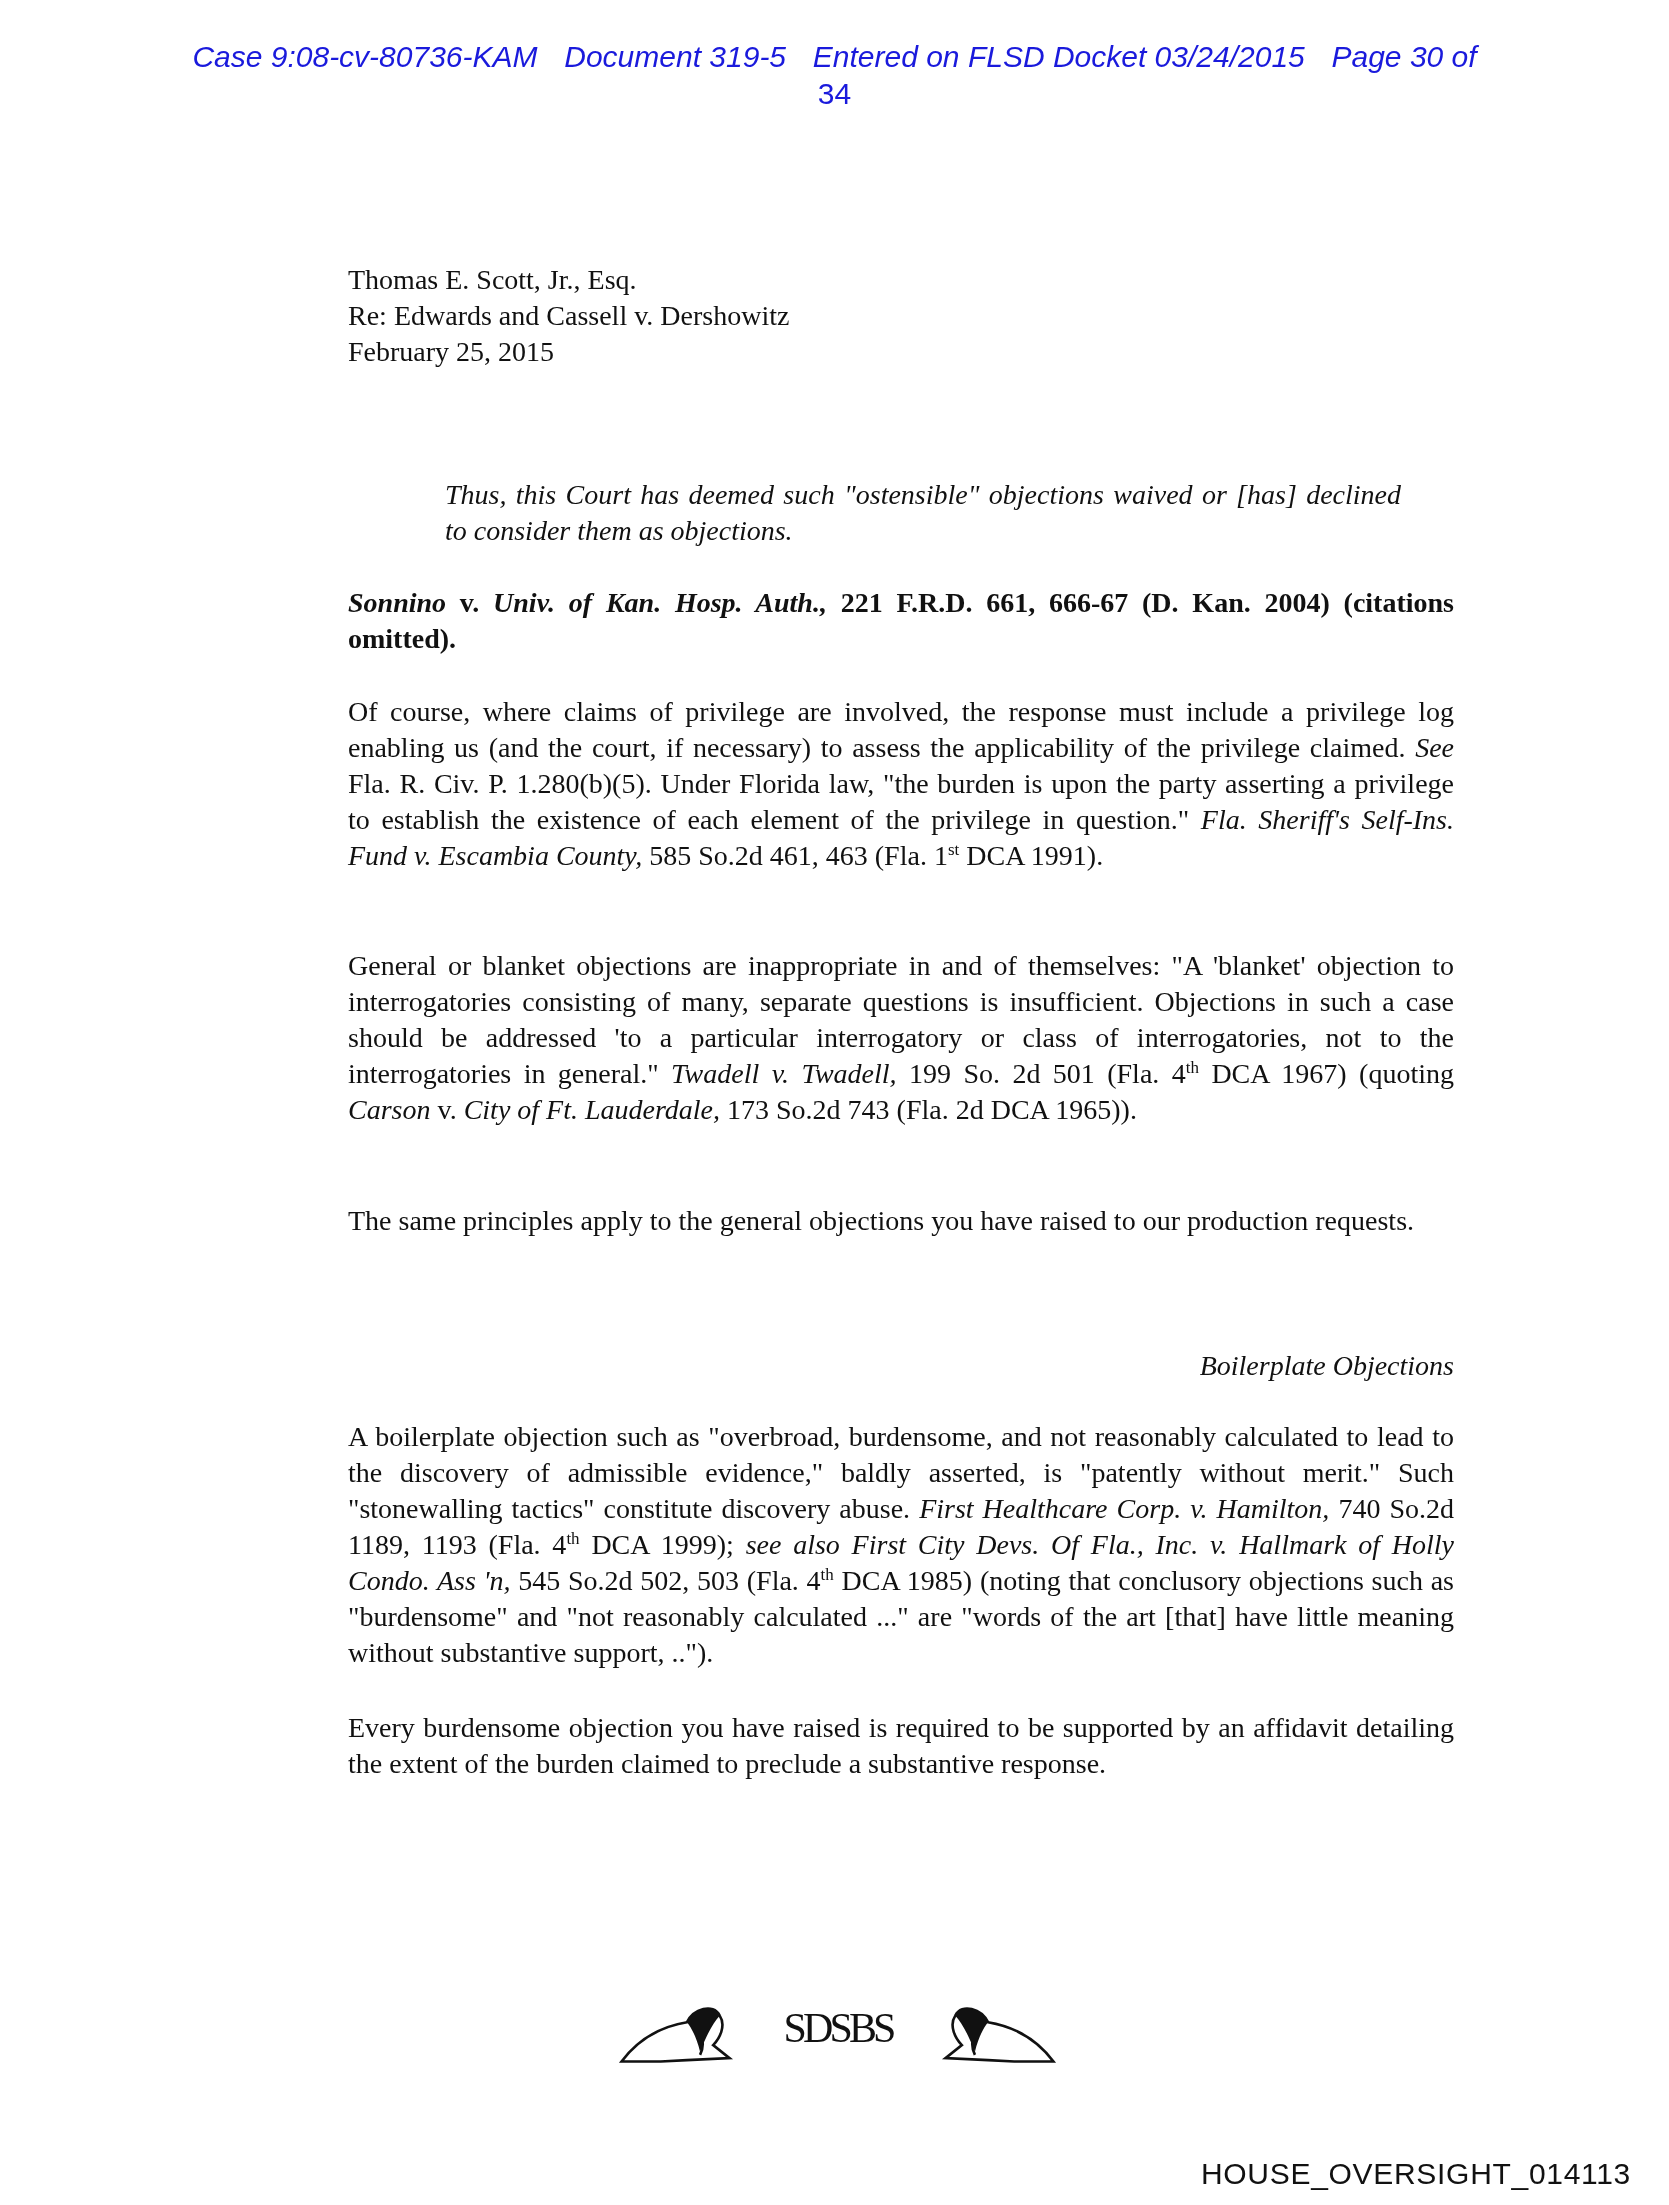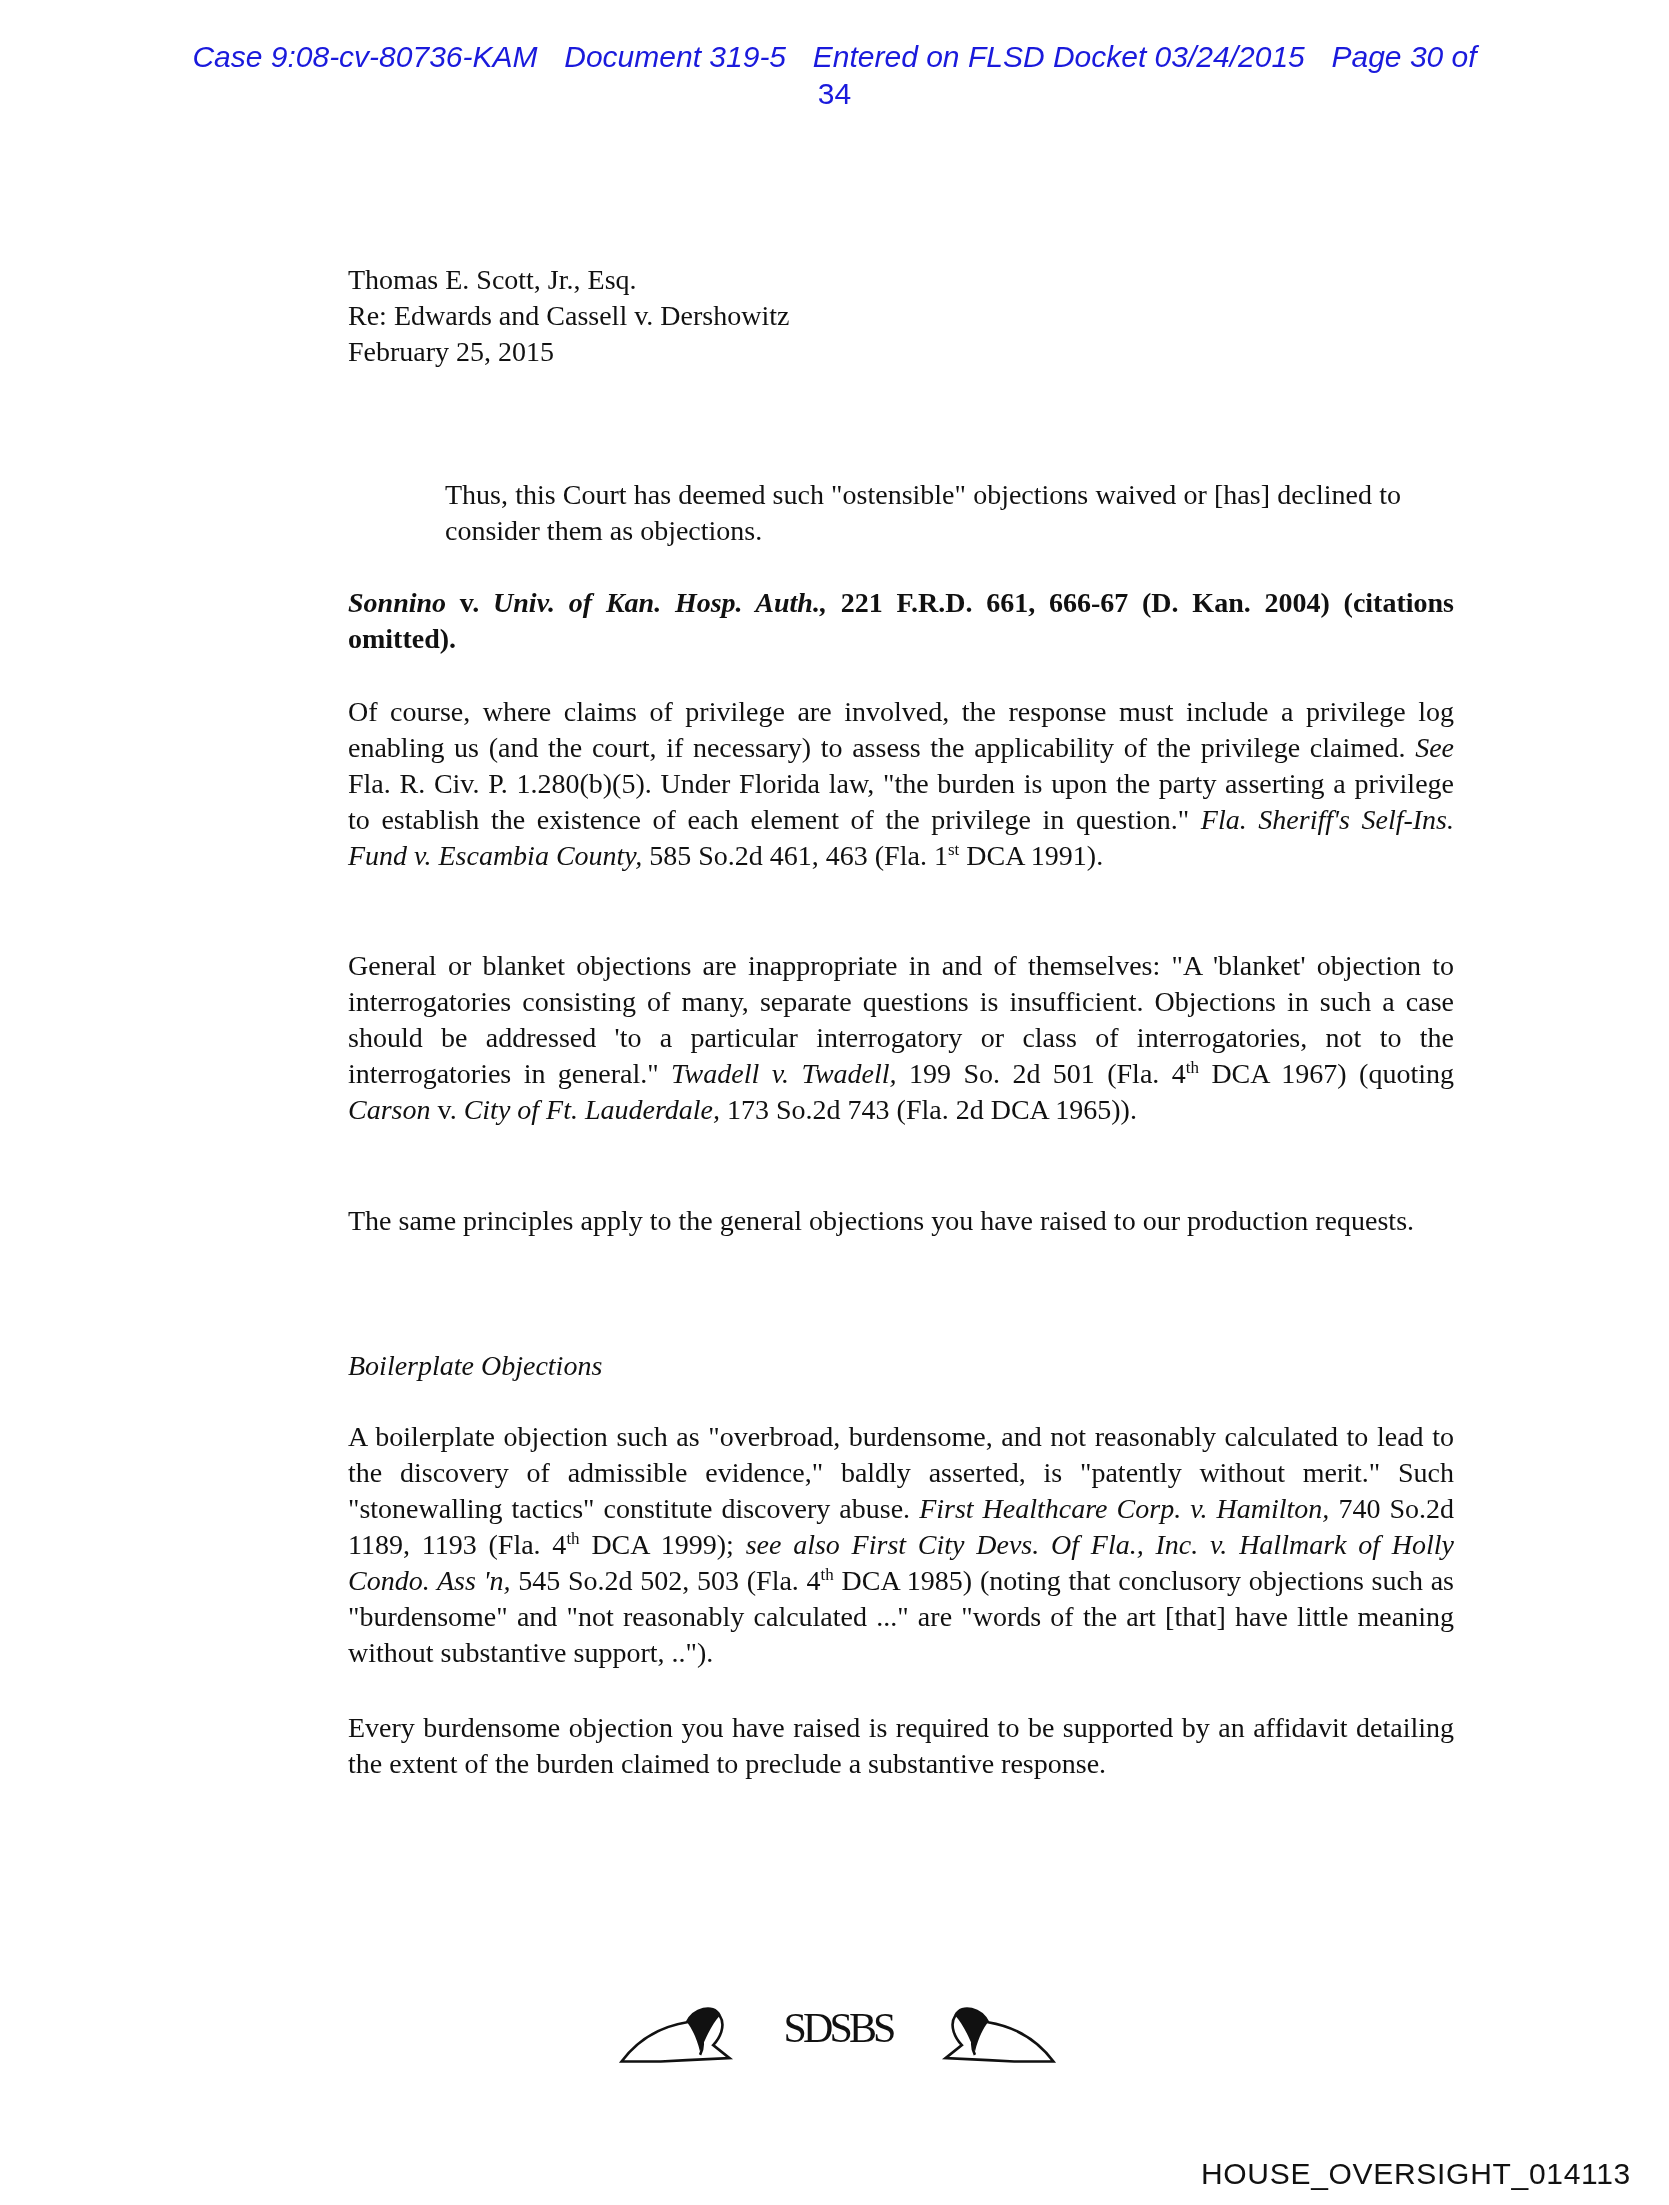--- a/index.html
+++ b/index.html
@@ -9,22 +9,22 @@
     font-family: "Liberation Sans", sans-serif; color: #1a1adc; font-size: 30px; line-height: 37px;
   }
   .stamp .seg { margin: 0 9.2px; font-style: italic; }
   .letter {
     position: absolute; left: 348px; top: 0; width: 1106px;
     font-family: "Liberation Serif", serif; color: #111; font-size: 28px; line-height: 36px;
   }
   .hdr { position: absolute; top: 262px; left: 0; }
   .hdr div { white-space: nowrap; }
   .p { position: absolute; left: 0; width: 1106px; text-align: justify; }
-  .quote { left: 97px; width: 956px; }
-  .heading { position: absolute; left: 0; width: 1106px; text-align: left; font-style: italic; }
+  .quote { left: 97px; width: 956px; font-style: italic; }
+  .heading { position: absolute; left: 0; width: 1106px; text-align: right; font-style: italic; }
   i, .it { font-style: italic; }
   sup { font-size: 17px; line-height: 0; vertical-align: 10.5px; }
   .logo { position: absolute; left: 615px; top: 1996px; width: 445px; height: 72px; }
   .bates {
     position: absolute; right: 38px; top: 2157px;
     font-family: "Liberation Sans", sans-serif; font-size: 30px; color: #111; letter-spacing: 0.7px;
   }
 </style>
 </head>
 <body>

